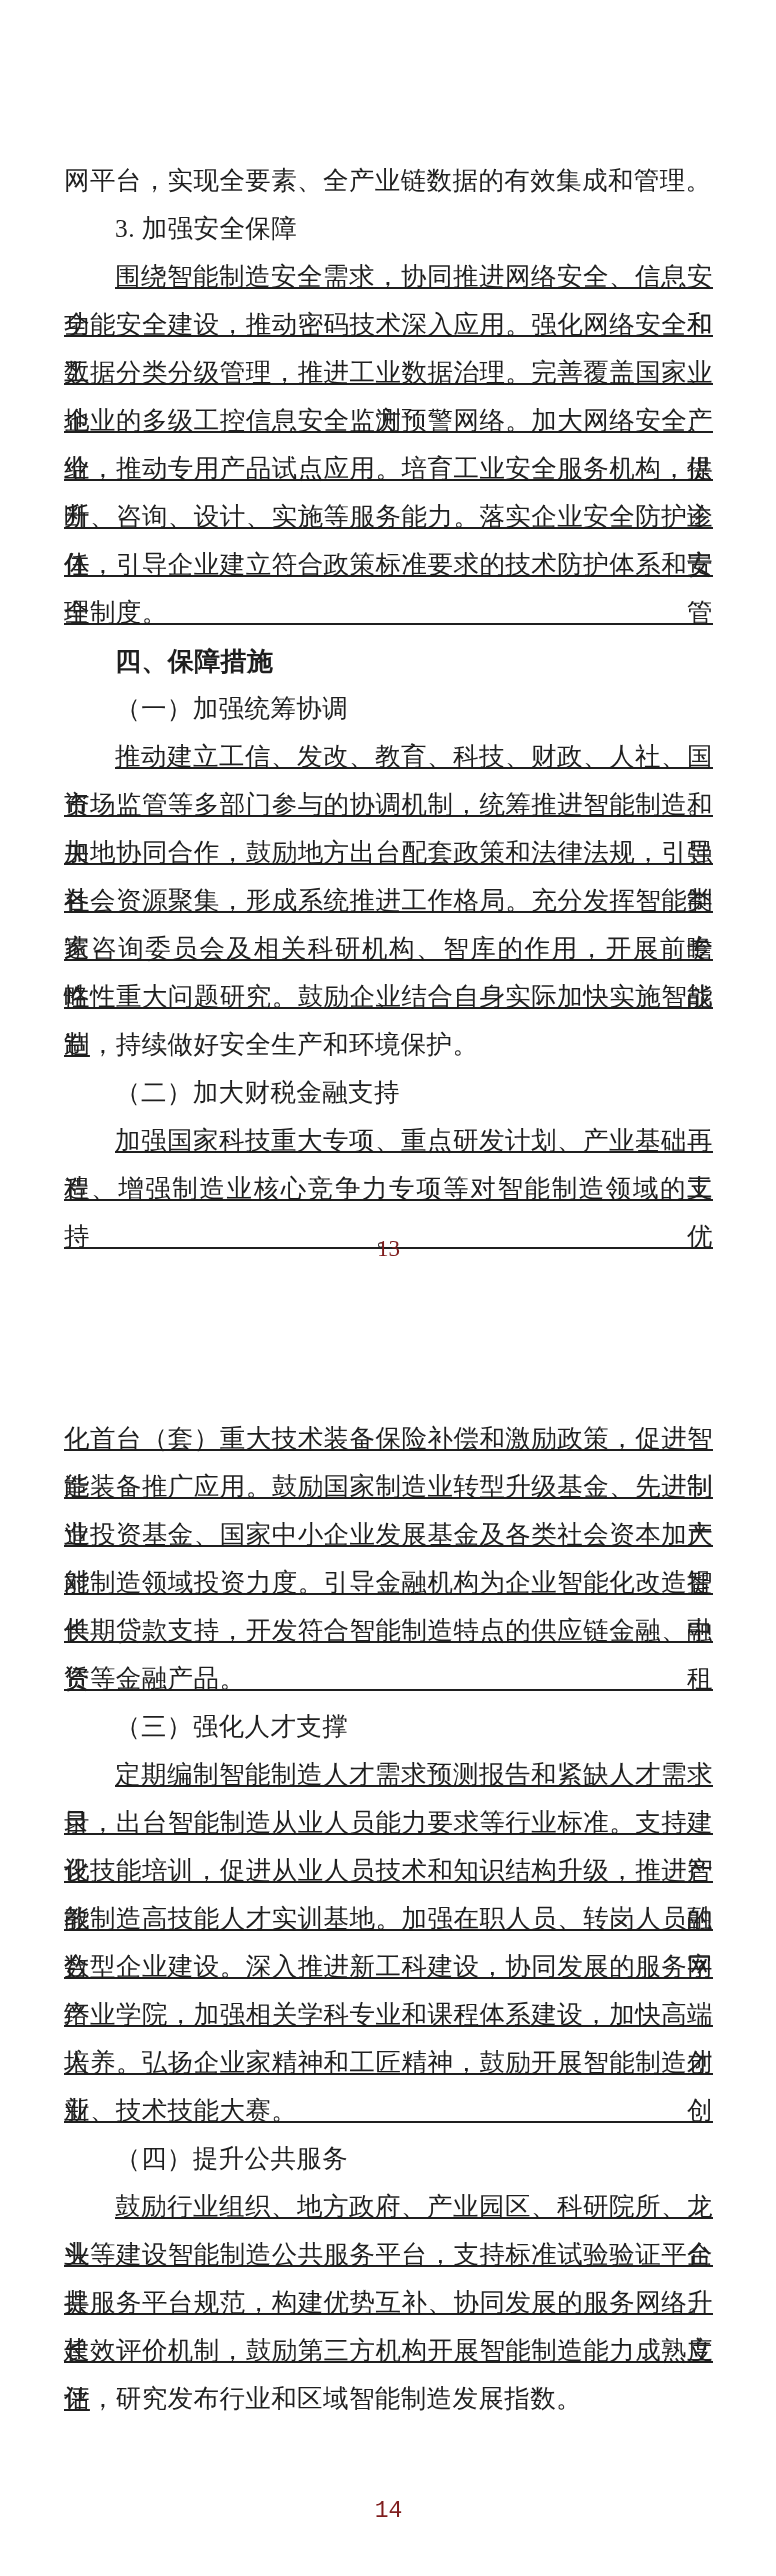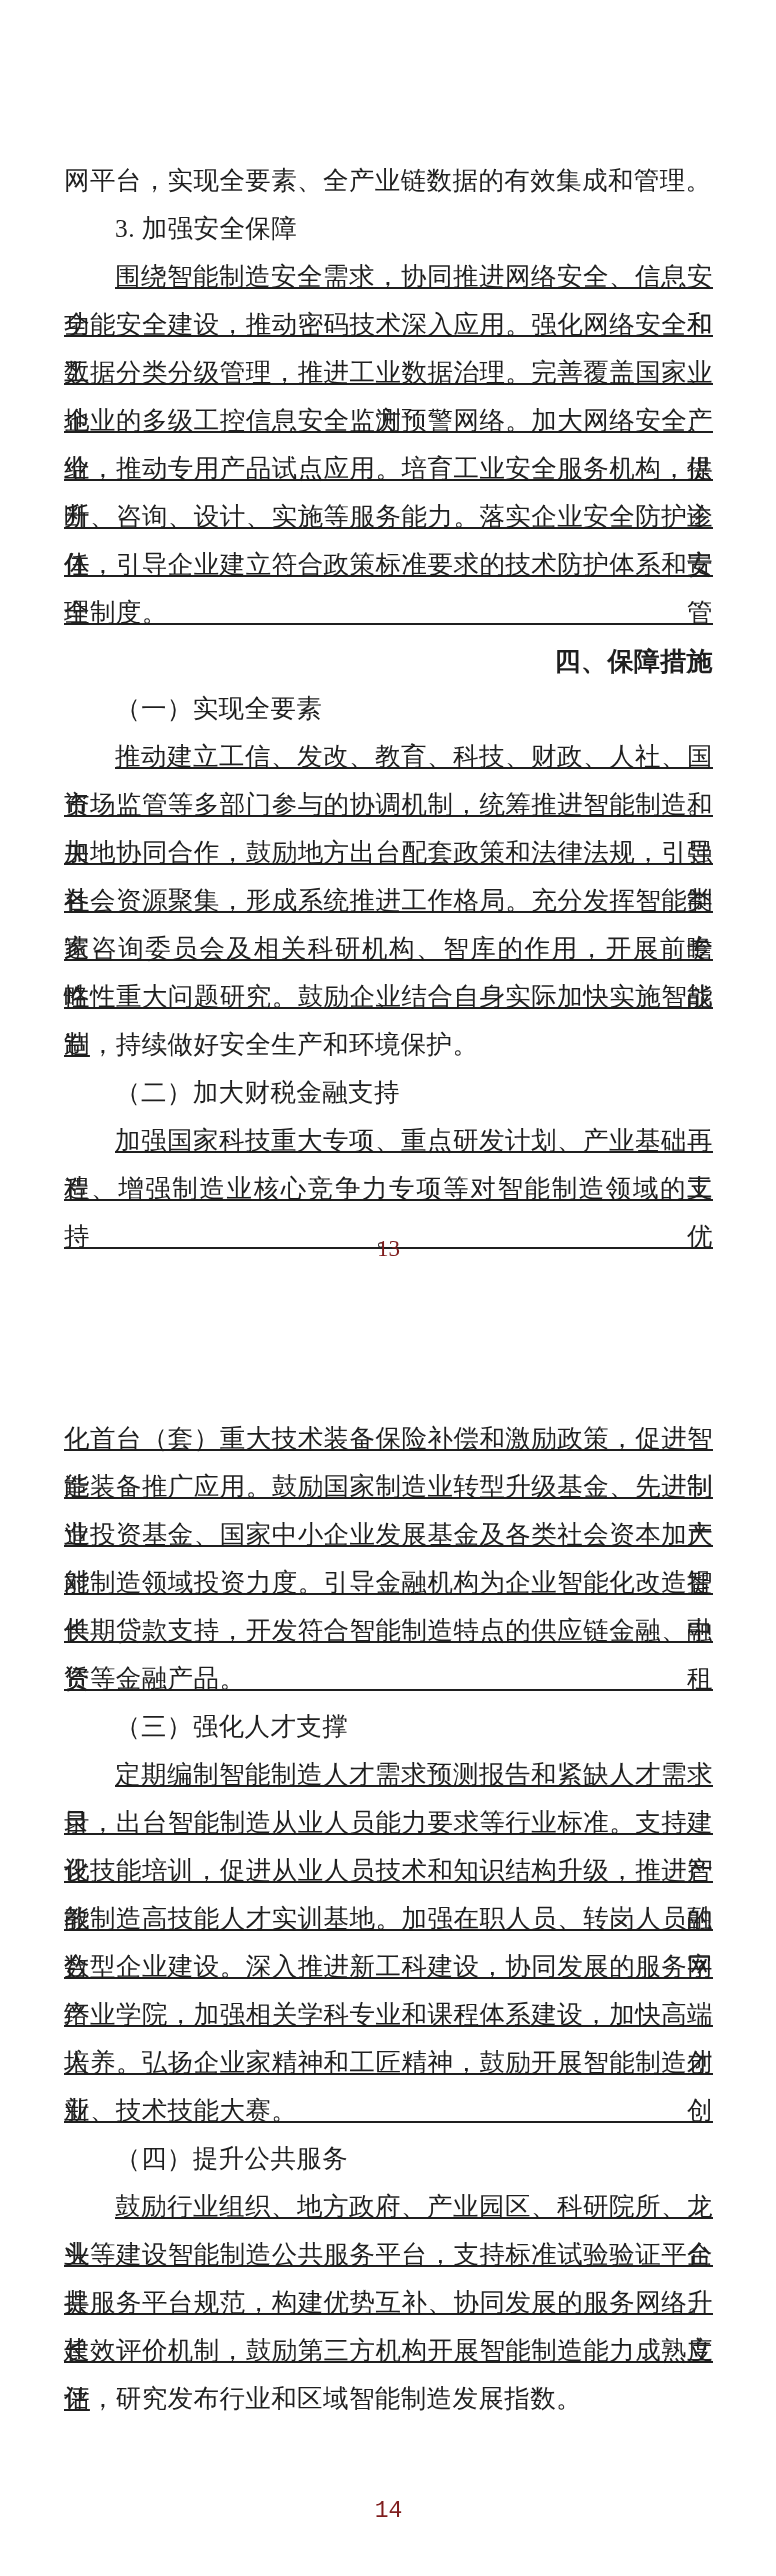--- a/index.html
+++ b/index.html
@@ -31,21 +31,20 @@
   .line.justify {
     text-align: justify;
     text-align-last: justify;
     text-justify: inter-character;
     text-decoration: underline;
   }
   .line.s-heading-section {
     font-family: "Liberation Sans", "DejaVu Sans", sans-serif;
     font-weight: 700;
     font-size: 26px;
-    text-align: right;
   }
   .line.s-heading-sub {
     font-weight: 400;
   }
   .page-number {
     position: absolute;
     left: 0;
     width: 100%;
     text-align: center;
     font-size: 23px;
@@ -67,21 +66,21 @@
       <div class="line s-heading-sub indent">3. 加强安全保障</div>
       <div class="line s-body indent justify">围绕智能制造安全需求，协同推进网络安全、信息安全和</div>
       <div class="line s-body justify">功能安全建设，推动密码技术深入应用。强化网络安全和工业</div>
       <div class="line s-body justify">数据分类分级管理，推进工业数据治理。完善覆盖国家、地方、</div>
       <div class="line s-body justify">企业的多级工控信息安全监测预警网络。加大网络安全产业供</div>
       <div class="line s-body justify">给，推动专用产品试点应用。培育工业安全服务机构，提升诊</div>
       <div class="line s-body justify">断、咨询、设计、实施等服务能力。落实企业安全防护主体责</div>
       <div class="line s-body justify">任，引导企业建立符合政策标准要求的技术防护体系和安全管</div>
       <div class="line s-body">理制度。</div>
       <div class="line s-heading-section indent">四、保障措施</div>
-      <div class="line s-heading-sub indent">（一）实现全要素</div>
+      <div class="line s-heading-sub indent">（一）加强统筹协调</div>
       <div class="line s-body indent justify">推动建立工信、发改、教育、科技、财政、人社、国资和</div>
       <div class="line s-body justify">市场监管等多部门参与的协调机制，统筹推进智能制造。加强</div>
       <div class="line s-body justify">央地协同合作，鼓励地方出台配套政策和法律法规，引导各类</div>
       <div class="line s-body justify">社会资源聚集，形成系统推进工作格局。充分发挥智能制造专</div>
       <div class="line s-body justify">家咨询委员会及相关科研机构、智库的作用，开展前瞻性、战</div>
       <div class="line s-body justify">略性重大问题研究。鼓励企业结合自身实际加快实施智能制</div>
       <div class="line s-body">造，持续做好安全生产和环境保护。</div>
       <div class="line s-heading-sub indent">（二）加大财税金融支持</div>
       <div class="line s-body indent justify">加强国家科技重大专项、重点研发计划、产业基础再造工</div>
       <div class="line s-body justify">程、增强制造业核心竞争力专项等对智能制造领域的支持。优</div>

